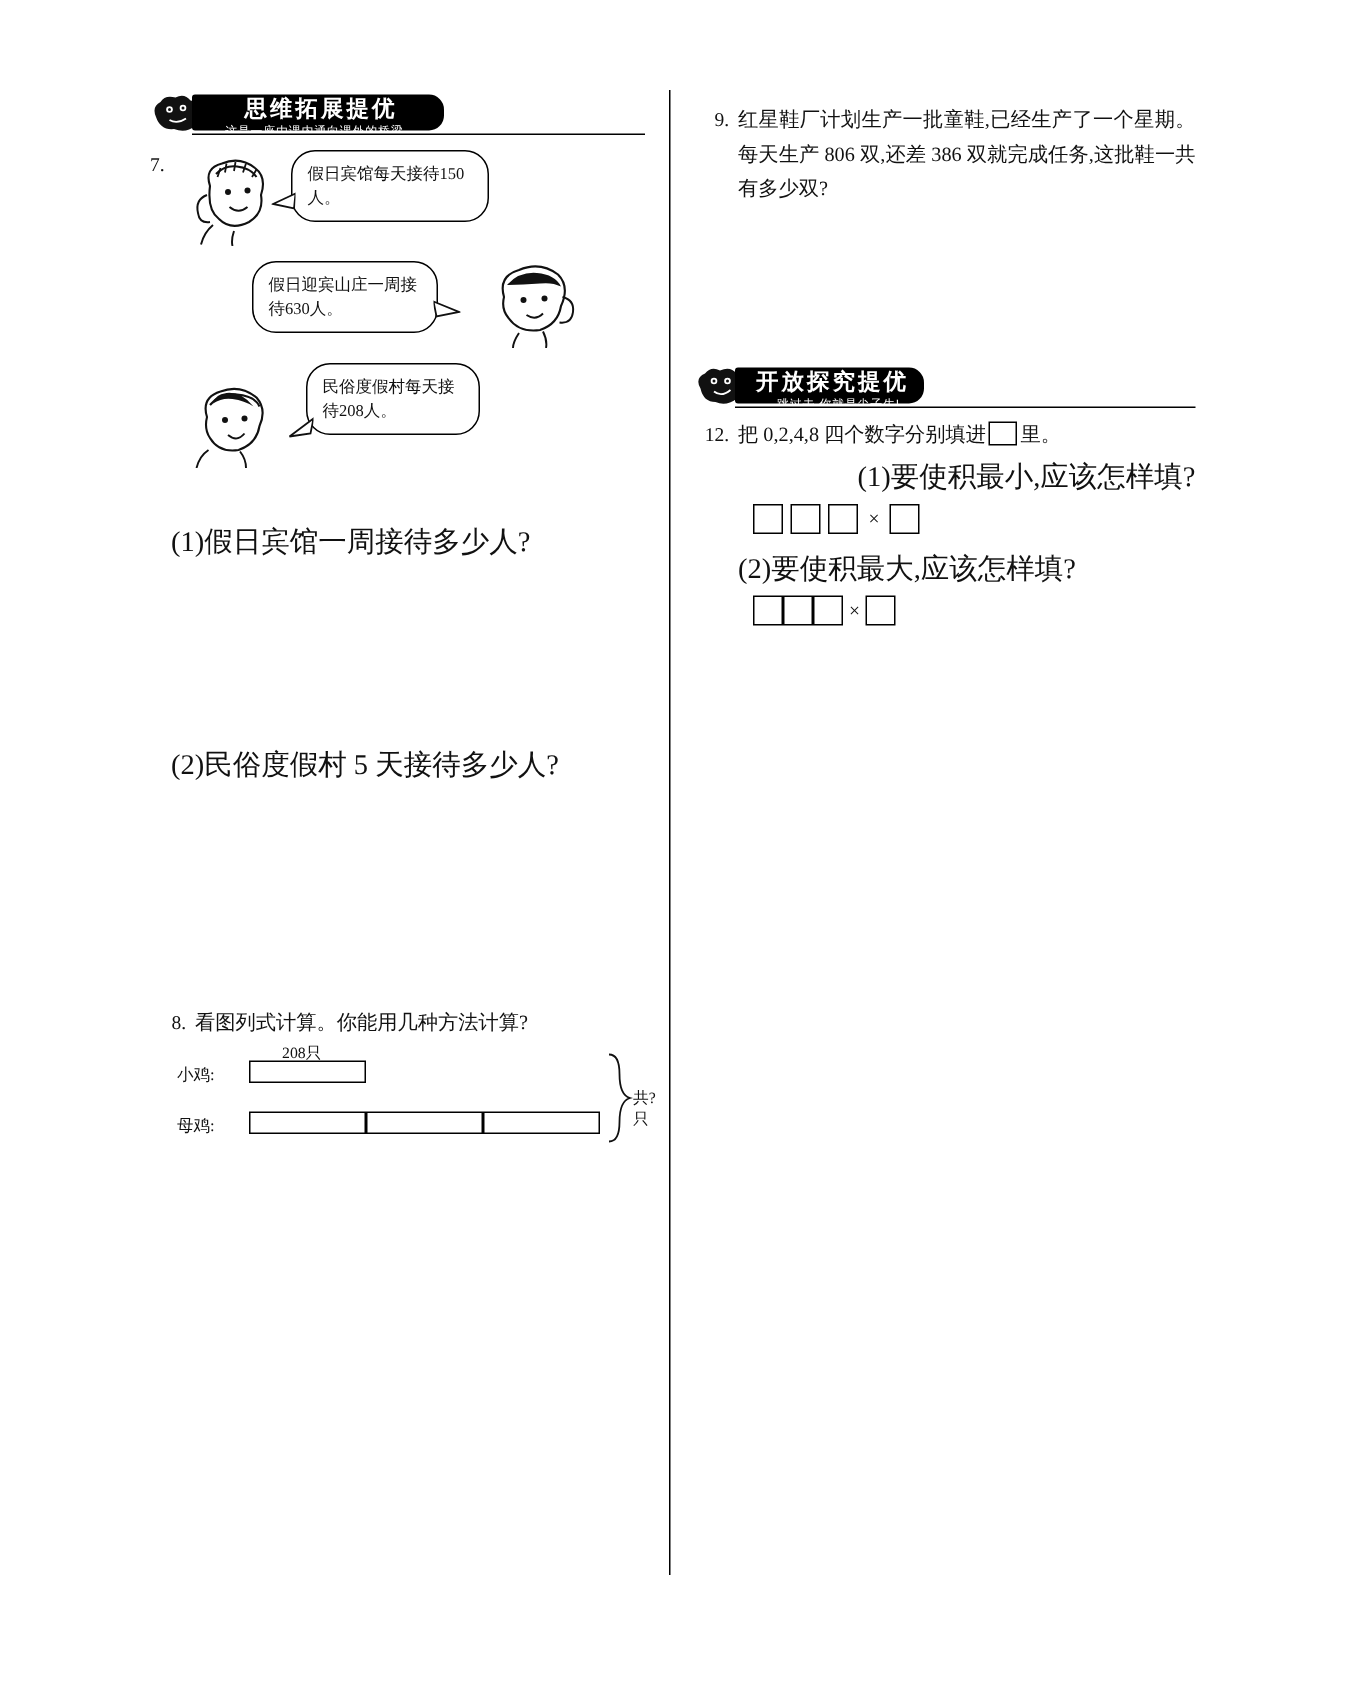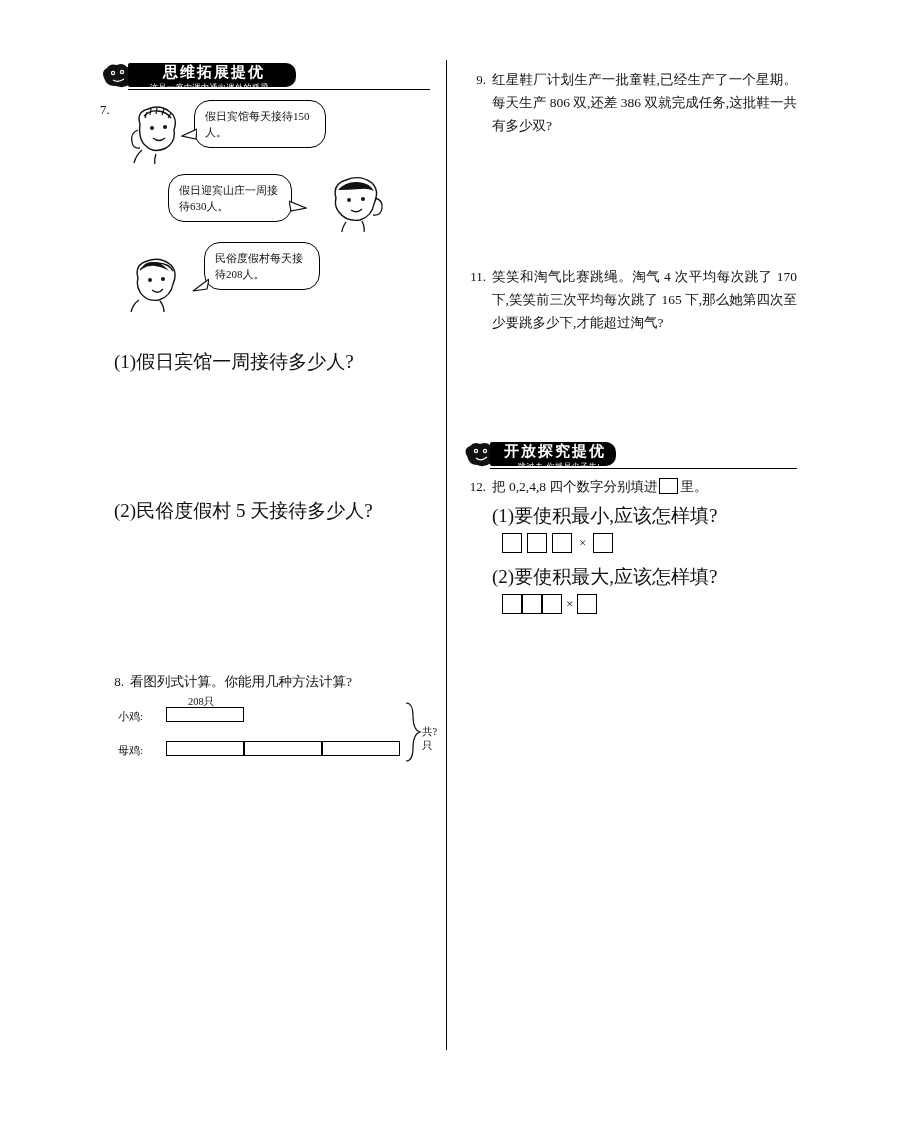--- a/index.html
+++ b/index.html
@@ -295,24 +295,20 @@
   </div>
 
   <div class="col-right">
 
     <div class="prob" style="margin-top:8px;">
       <div class="prob-num">9.</div>
       <div class="prob-body">红星鞋厂计划生产一批童鞋,已经生产了一个星期。每天生产 806 双,还差 386 双就完成任务,这批鞋一共有多少双?</div>
     </div>
 
 
-    <div class="prob" style="margin-top:128px;">
-      <div class="prob-num">11.</div>
-      <div class="prob-body">笑笑和淘气比赛跳绳。淘气 4 次平均每次跳了 170 下,笑笑前三次平均每次跳了 165 下,那么她第四次至少要跳多少下,才能超过淘气?</div>
-    </div>
 
     <div class="banner" style="margin-top:105px;">
       <svg class="banner-blob" viewBox="0 0 38 26">
         <path d="M5 15 Q1 8 8 5 Q12 0 18 3 Q25 0 29 5 Q36 7 33 14 Q36 19 29 22 Q22 27 15 24 Q7 24 5 15 Z" fill="#111"></path>
         <circle cx="14" cy="10" r="2.2" fill="#fff"></circle>
         <circle cx="23" cy="10" r="2.2" fill="#fff"></circle>
         <circle cx="14" cy="10" r="1" fill="#111"></circle>
         <circle cx="23" cy="10" r="1" fill="#111"></circle>
         <path d="M14 17 Q19 21 25 16" stroke="#fff" stroke-width="1.2" fill="none"></path>
       </svg>
@@ -323,21 +319,21 @@
       <div class="banner-underline"></div>
     </div>
 
     <div class="prob" style="margin-top:6px;">
       <div class="prob-num">12.</div>
       <div class="prob-body">
         <span>把 0,2,4,8 四个数字分别填进</span><span class="inline-box"></span><span>里。</span>
       </div>
     </div>
 
-    <div class="sub-q" style="margin-left:30px; margin-top:6px;">(1)要使积最小,应该怎样填?</div>
+    <div class="sub-q" style="margin-left:30px; margin-top:6px;text-align:right;">(1)要使积最小,应该怎样填?</div>
     <div class="boxrow">
       <span class="abox"></span>
       <span class="abox"></span>
       <span class="abox"></span>
       <span class="times">×</span>
       <span class="abox"></span>
     </div>
 
     <div class="sub-q" style="margin-left:30px; margin-top:12px;">(2)要使积最大,应该怎样填?</div>
     <div class="boxrow" style="gap:0;">

